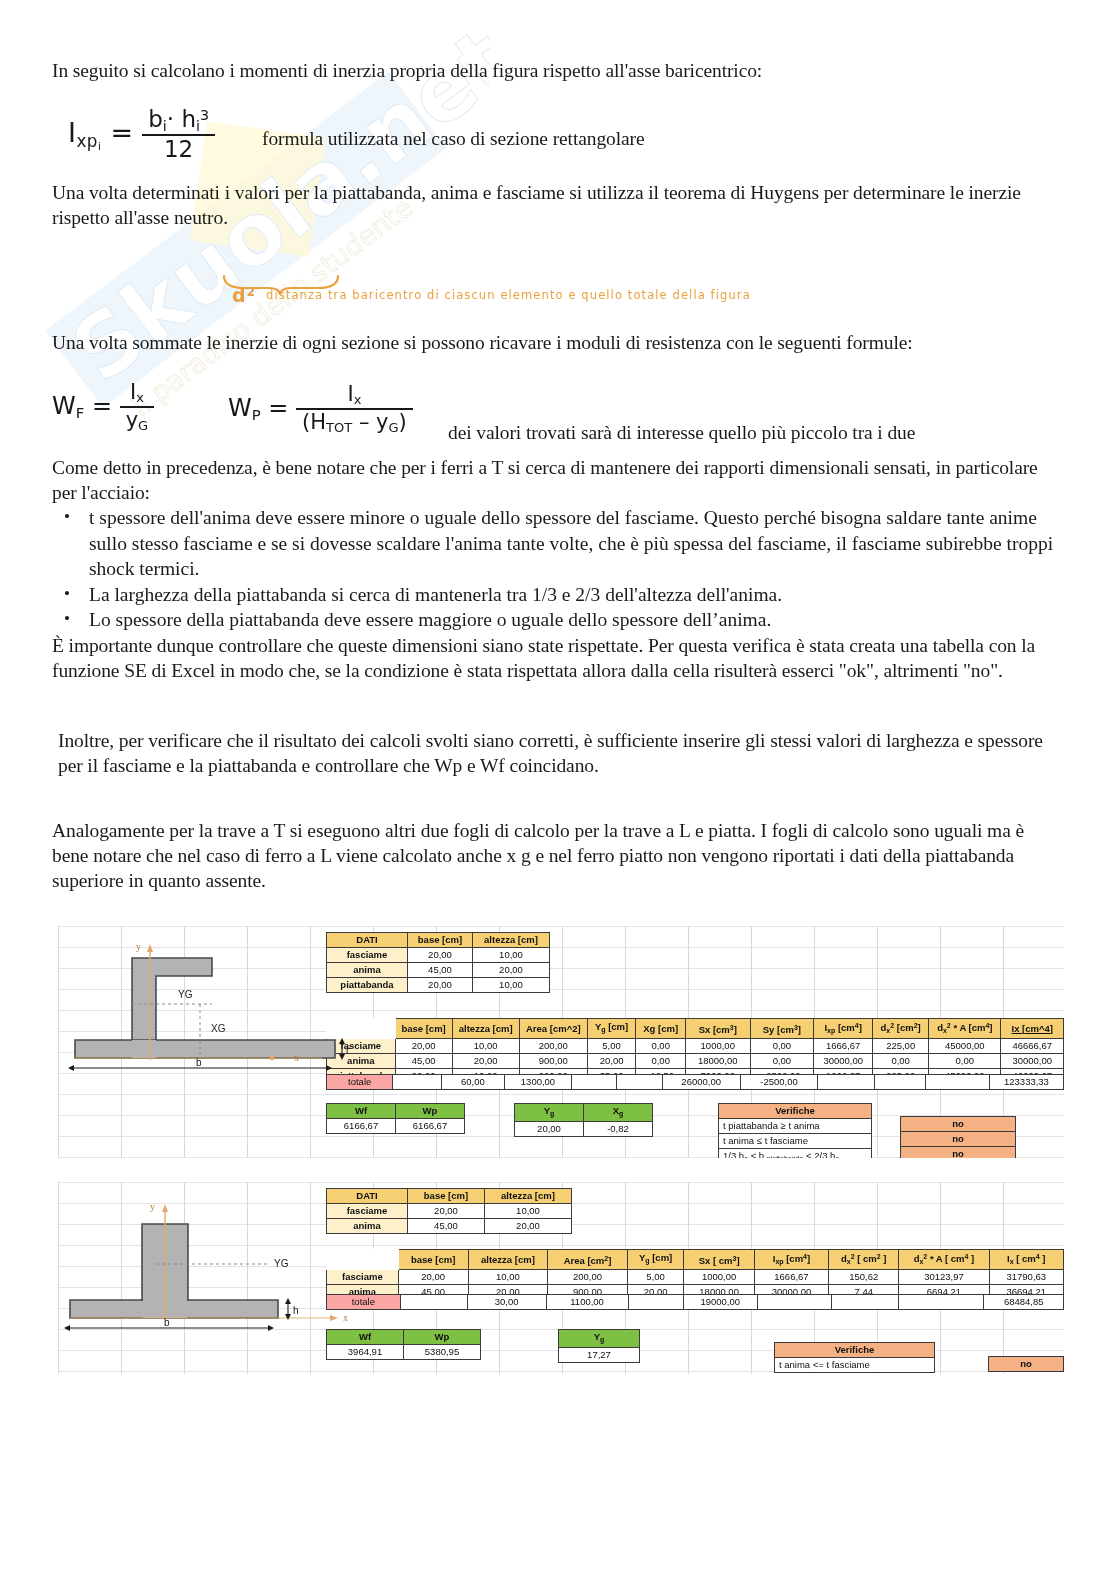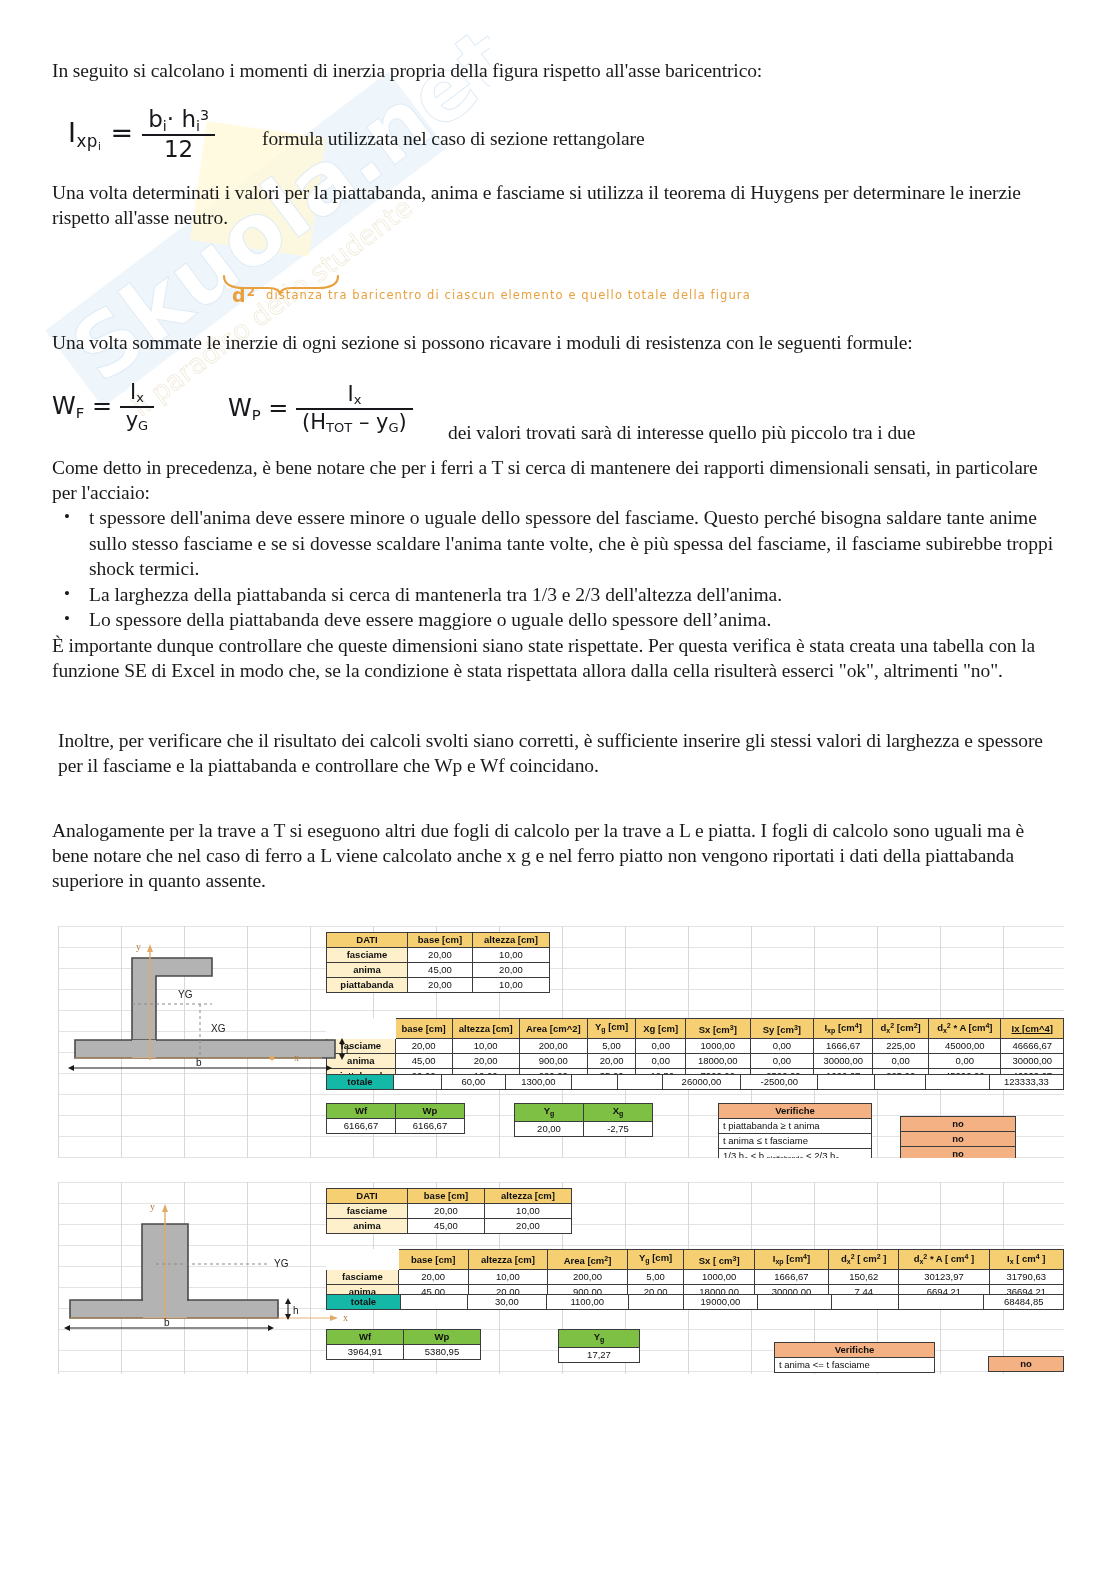--- a/index.html
+++ b/index.html
@@ -86,21 +86,21 @@
     border:1px solid #3b3b3b;
     padding:1px 3px;
     text-align:center;
     white-space:nowrap;
     background:#fff;
     height:12px;
     line-height:12px;
   }
   .xtbl td.hdr{background:#f5cf72; font-weight:bold;}
   .xtbl td.rowlab{background:#fdf0cb; font-weight:bold;}
-  .xtbl td.tot{background:#14b8a6; font-weight:bold;}
+  .xtbl td.tot{background:#fca5a5; font-weight:normal;}
   .xtbl td.grn{background:#7ec043; font-weight:bold;}
   .xtbl td.org{background:#f4b183; font-weight:bold;}
   .xtbl td.left{text-align:left; padding-left:4px;}
   .xtbl sub{font-size:7px; vertical-align:-2px;}
   .xtbl sup{font-size:7px; vertical-align:3px;}
 
   
   .beamsvg{position:absolute; z-index:4;}
   .dimtxt{font-family:"Liberation Sans", sans-serif; font-size:10px; fill:#1a1a1a;}
   .axtxt{font-family:"Liberation Serif", serif; font-size:10px; fill:#b07a3a;}
@@ -333,21 +333,21 @@
       </table>
 
     <table class="xtbl" style="left:456px; top:177px;">
       <tbody>
           <tr>
         <td class="grn" style="width:62px;">Y<sub>g</sub></td>
         <td class="grn" style="width:62px;">X<sub>g</sub></td>
       </tr>
       <tr>
         <td>20,00</td>
-        <td>-2,75</td>
+        <td>-0,82</td>
       </tr>
     </tbody>
       </table>
 
     <table class="xtbl" style="left:660px; top:177px;">
       <tbody>
           <tr>
         <td class="org" style="width:146px;">Verifiche</td>
       </tr>
       <tr>

